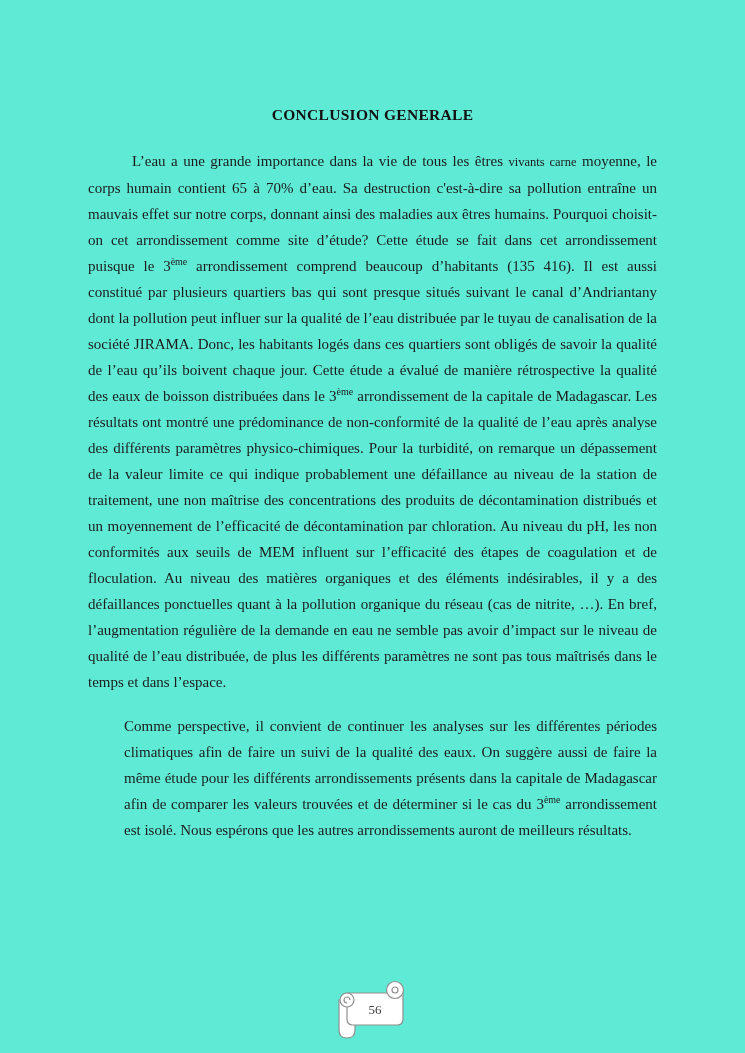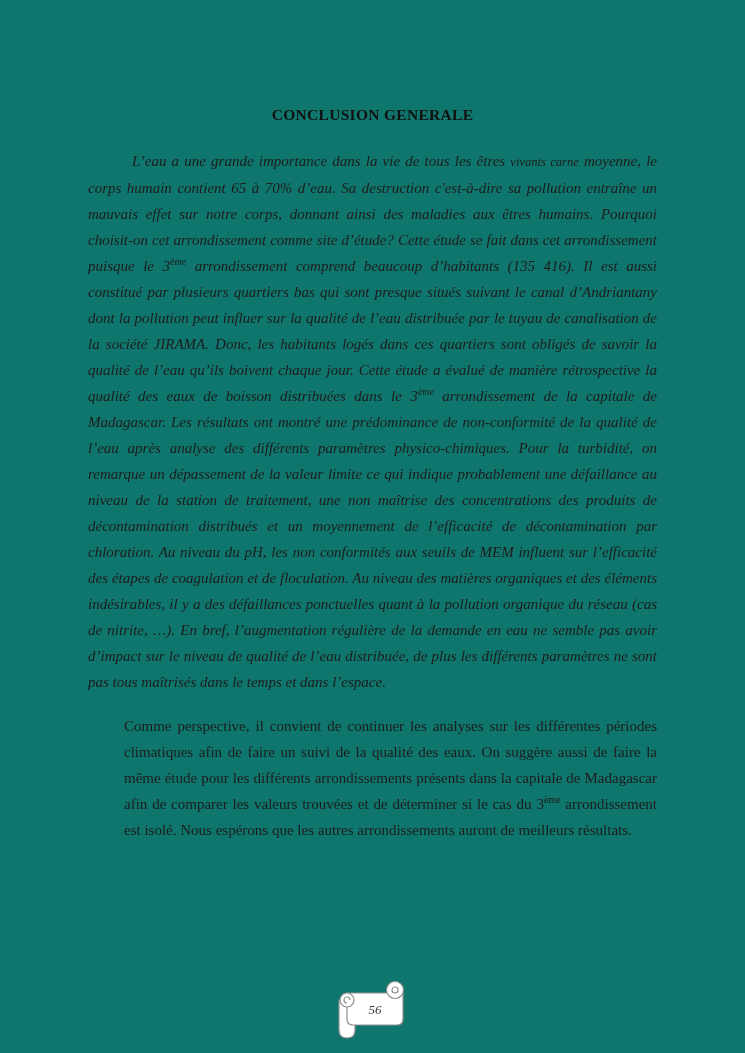--- a/index.html
+++ b/index.html
@@ -4,21 +4,21 @@
 <style>
   html, body {
     margin: 0;
     padding: 0;
     background: #ffffff;
   }
   .page {
     position: relative;
     width: 745px;
     height: 1053px;
-    background: #0f766e;
+    background: #5eead4;
     font-family: "Liberation Serif", serif;
     color: #1c1c1c;
     overflow: hidden;
     box-sizing: border-box;
   }
   .title {
     margin: 0;
     padding-top: 106px;
     text-align: center;
     font-size: 15.5px;
@@ -31,41 +31,39 @@
   }
   .body-text p {
     margin: 0;
     font-size: 15px;
     line-height: 26px;
     text-align: justify;
     color: #1c1c1c;
   }
   .body-text p.indented {
     text-indent: 44px;
-    font-style: italic;
   }
   .body-text p.spaced-before {
     margin-top: 18px;
     margin-left: 36px;
   }
   .run-small {
     font-size: 12.5px;
   }
   .run-sup {
     vertical-align: super;
     font-size: 10px;
     line-height: 0;
   }
   .pagenum-scroll {
     position: absolute;
     left: 337px;
     top: 980px;
     width: 70px;
     height: 60px;
-    font-style: italic;
   }
   .pagenum-scroll svg {
     display: block;
     width: 70px;
     height: 60px;
   }
   .scroll-stroke {
     fill: #ffffff;
     stroke: #8f8f8f;
     stroke-width: 1.2;

